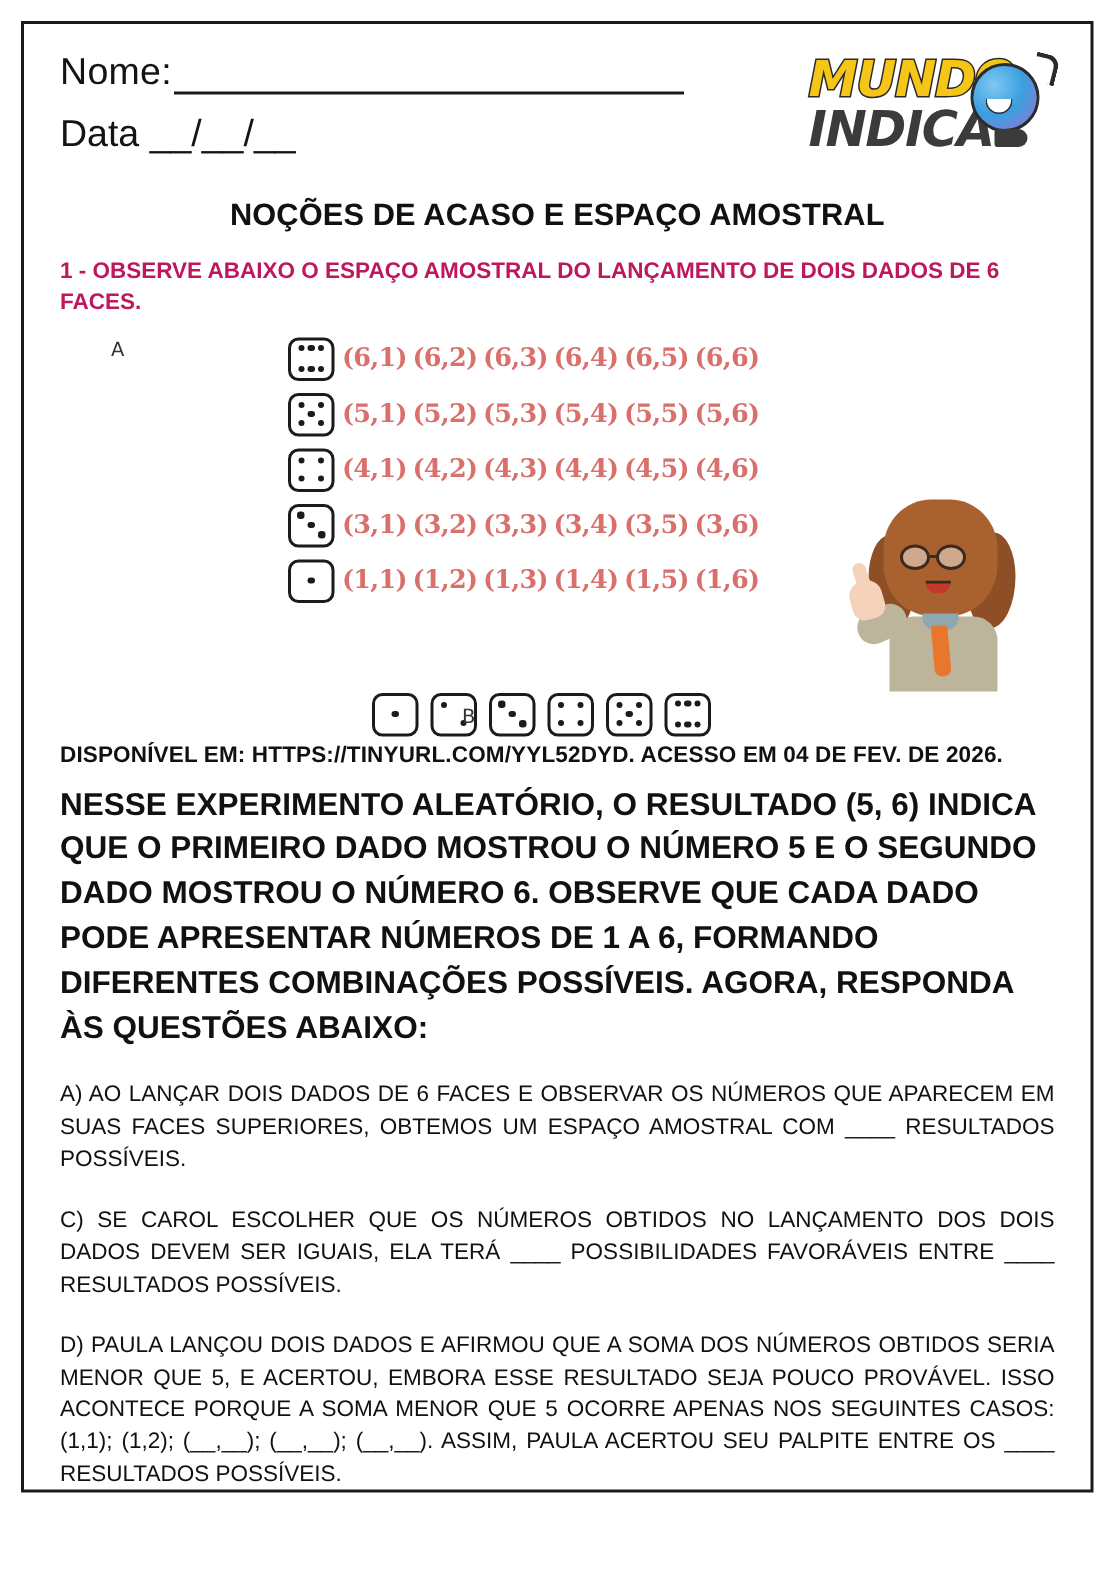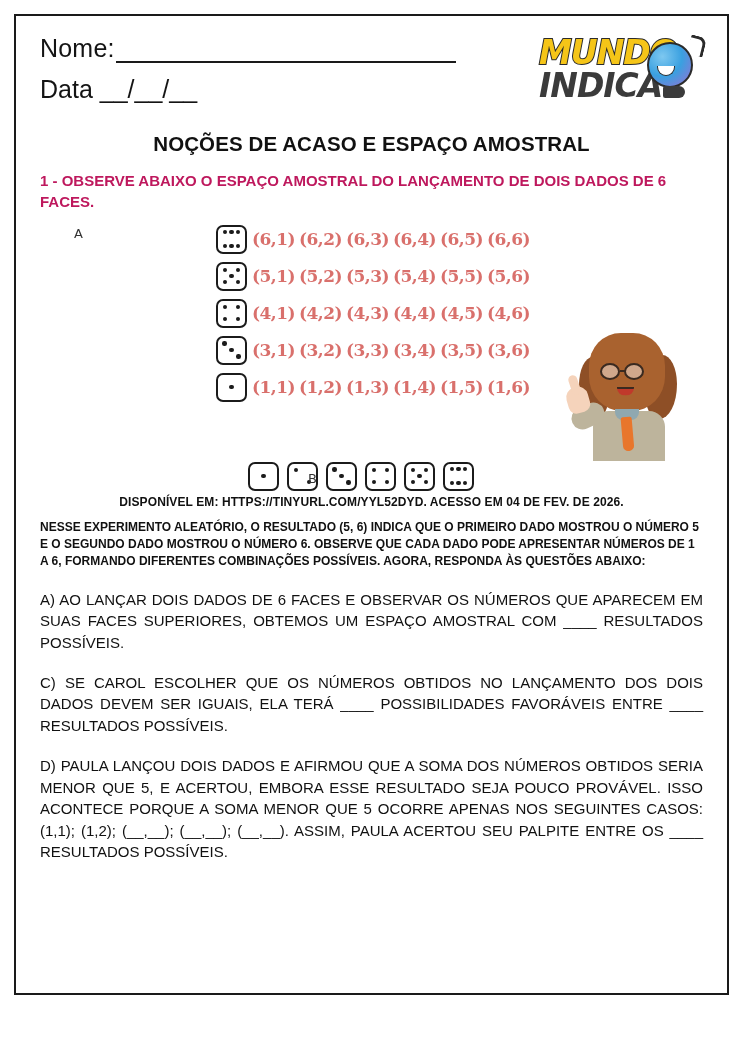--- a/index.html
+++ b/index.html
@@ -85,21 +85,21 @@
   }
 
   
   .prompt {
     font-weight: bold; font-size: 15px; line-height: 1.42;
     color: #be185d; margin-top: 14px;
   }
 
   
   .figure { position: relative; height: 288px; margin-top: 6px; }
-  .grid-wrap { position: absolute; left: 176px; top: 2px; }
+  .grid-wrap { position: absolute; left: 152px; top: 2px; }
   .die-row { display: flex; align-items: center; height: 37px; }
   .axis-a {
     position: absolute; left: 34px; top: 7px;
     font-size: 13px; color: #333; font-family: "DejaVu Sans", sans-serif;
   }
   .axis-b {
     position: absolute; left: 268px; top: 252px;
     font-size: 13px; color: #333; font-family: "DejaVu Sans", sans-serif;
   }
 
@@ -173,27 +173,27 @@
     position: absolute; left: 0px; top: 58px; width: 22px; height: 26px;
     background: #f5d3bb; border-radius: 10px 10px 8px 8px; transform: rotate(-16deg);
   }
   .t-finger {
     position: absolute; left: 3px; top: 46px; width: 9px; height: 20px;
     background: #f5d3bb; border-radius: 5px; transform: rotate(-18deg);
   }
 
   
   .source {
-    text-align: center; font-weight: bold; font-size: 12px;
+    text-align: left; font-weight: bold; font-size: 15px;
     color: #111; letter-spacing: .1px; margin-top: -12px;
   }
 
   
   .statement {
-    font-weight: bold; font-size: 12px; line-height: 1.42;
+    font-weight: bold; font-size: 21px; line-height: 1.42;
     color: #111; margin-top: 10px;
   }
 
   
   .q {
     font-size: 15px; line-height: 1.43; color: #111;
     text-align: justify; margin-top: 19px;
   }
 
   

